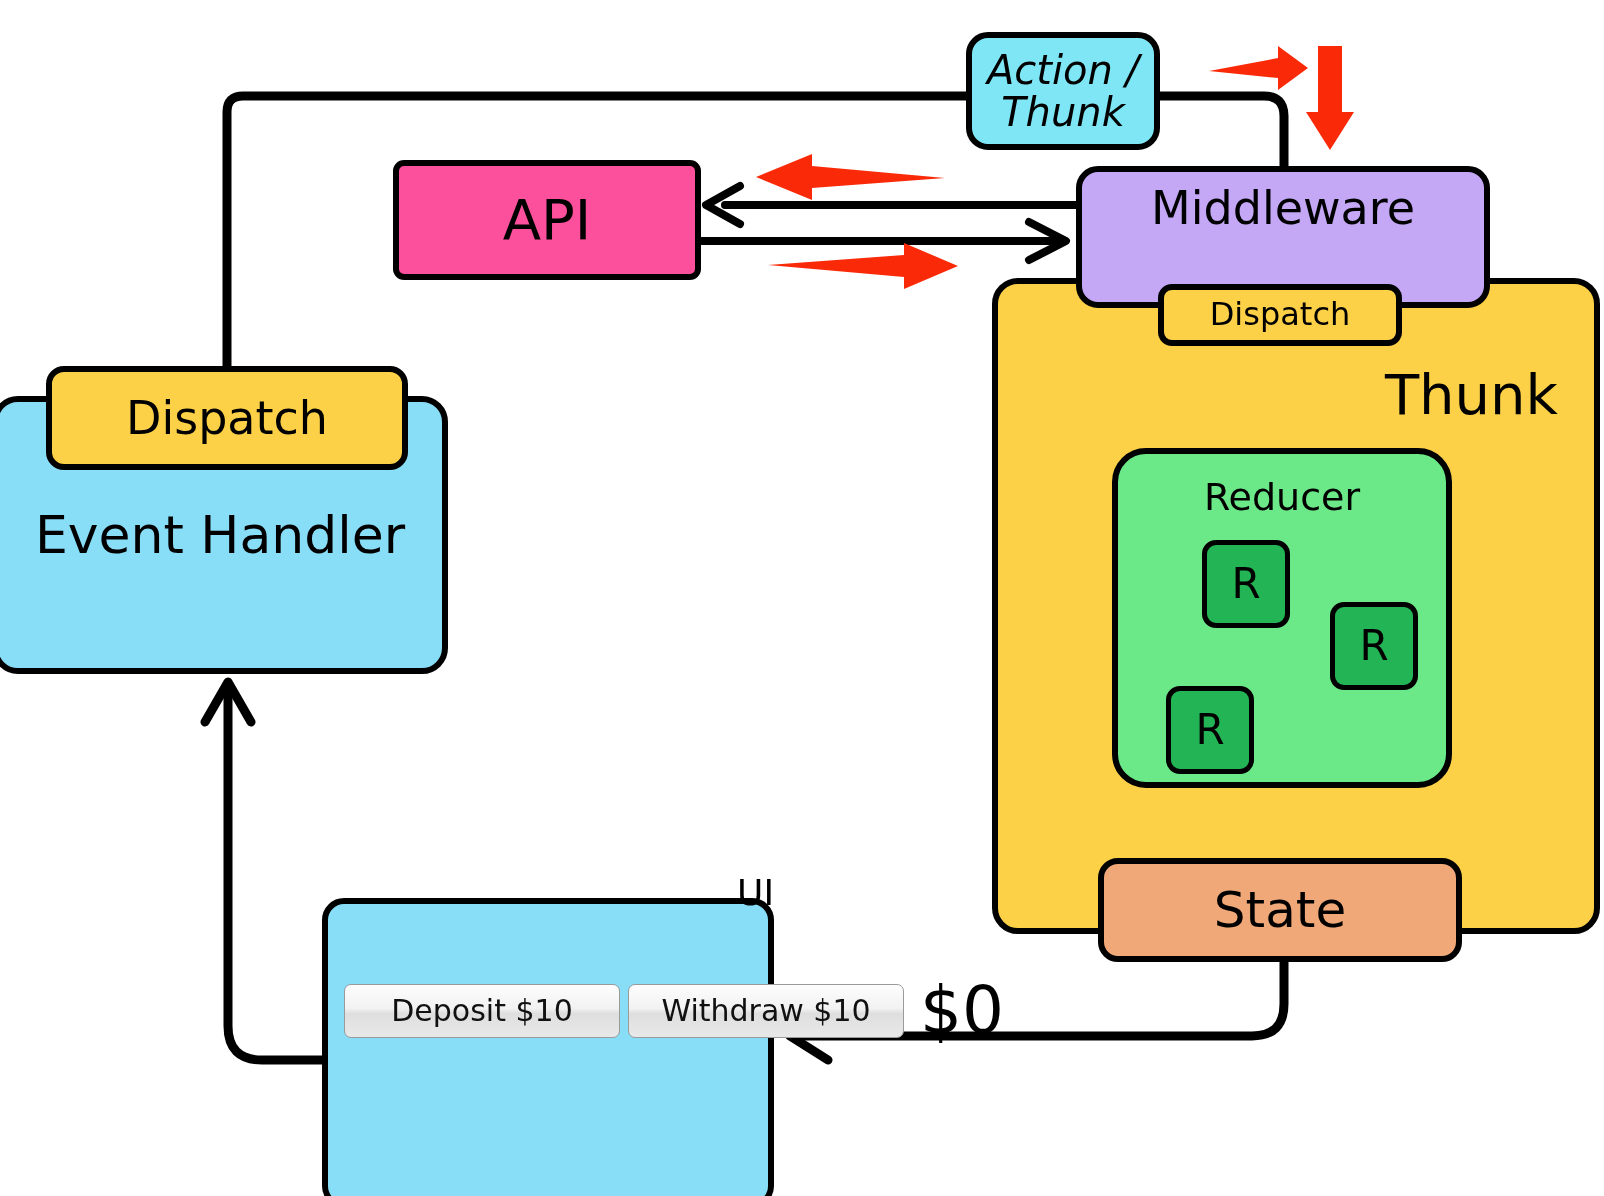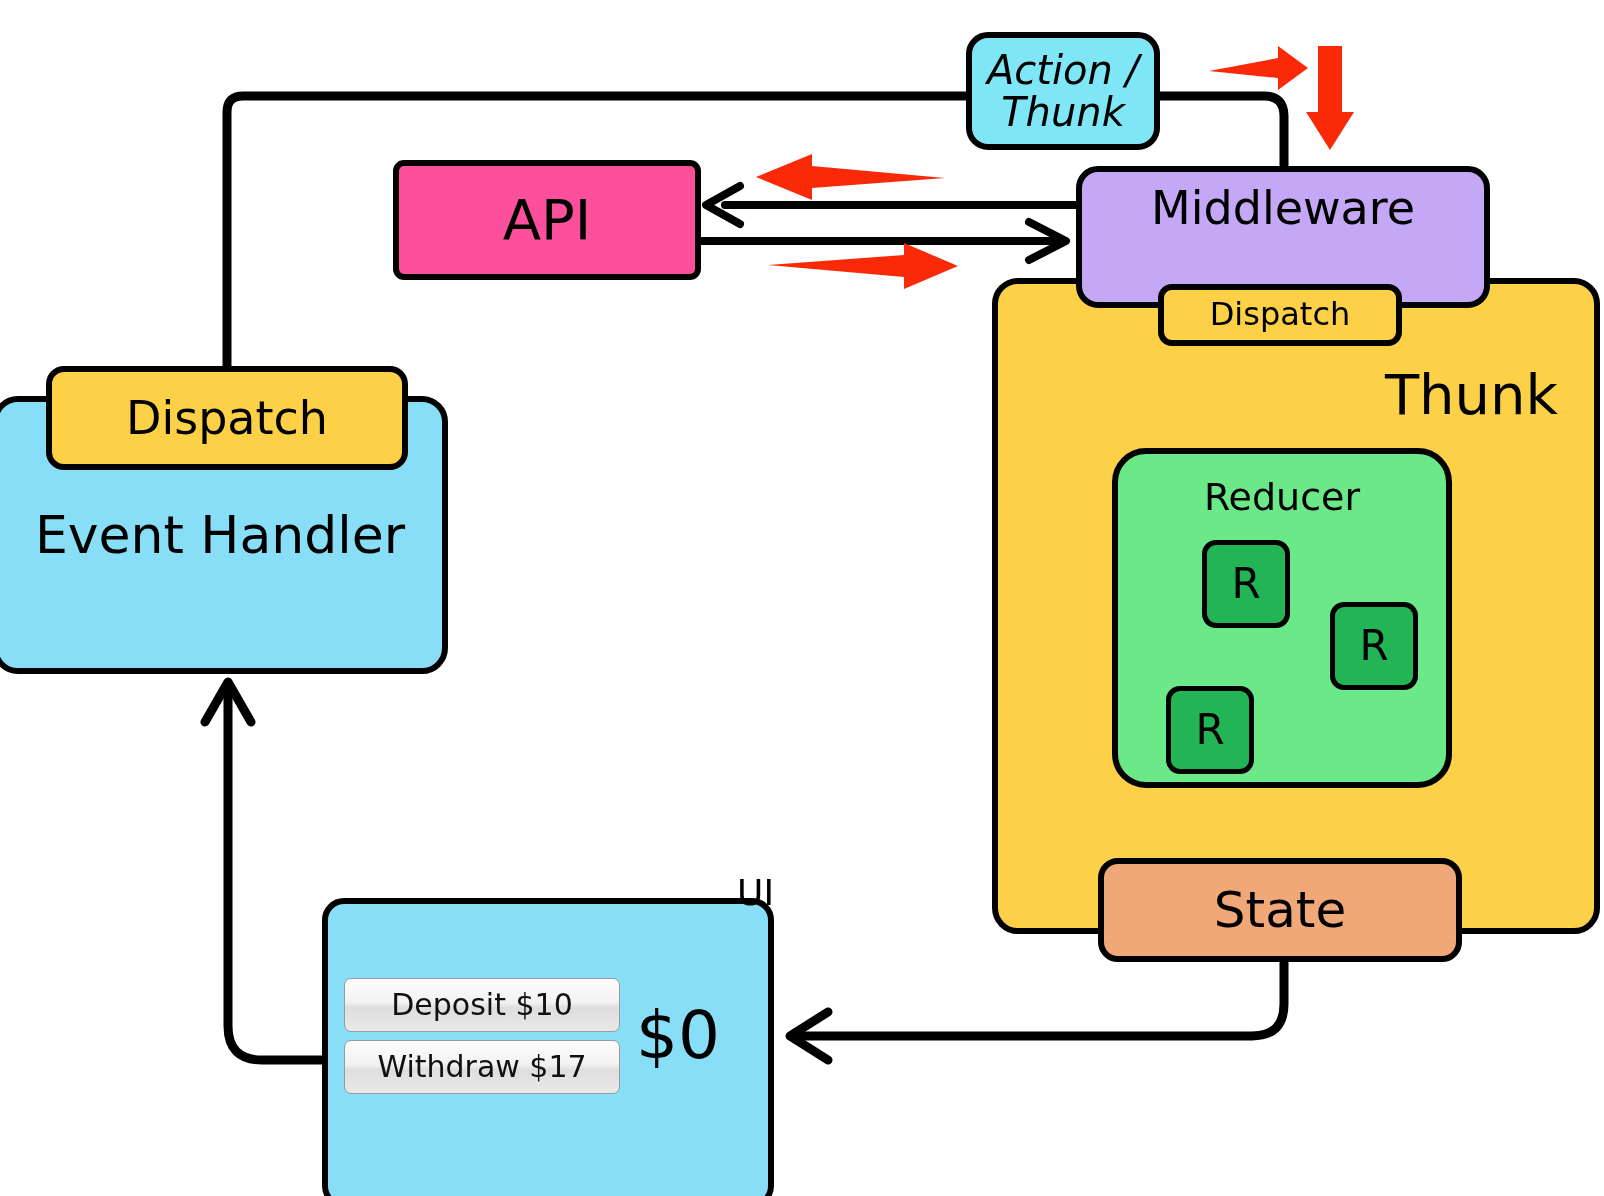--- a/index.html
+++ b/index.html
@@ -149,21 +149,21 @@
     margin-top: 32px;
   }
   .ui-inner {
     position: absolute;
     left: 16px; top: 74px;
     display: flex;
     align-items: center;
   }
   .ui-btncol {
     display: flex;
-    flex-direction: column;
+    flex-direction: row;
     gap: 8px;
   }
   .ui-btn {
     box-sizing: border-box;
     width: 276px;
     height: 54px;
     border: 1px solid #9a9a9a;
     border-radius: 7px;
     background: linear-gradient(to bottom, #fdfdfd 0%, #f2f2f2 45%, #dedede 55%, #e9e9e9 100%);
     display: flex;
@@ -255,19 +255,19 @@
   <div class="node n-eventhandler">Event Handler</div>
 
   <div class="node n-dispatch-eh">Dispatch</div>
 
   <div class="ui-label">UI</div>
 
   <div class="node n-ui">
     <div class="ui-inner">
       <div class="ui-btncol">
         <div class="ui-btn">Deposit $10</div>
-        <div class="ui-btn">Withdraw $17</div>
+        <div class="ui-btn">Withdraw $10</div>
       </div>
       <div class="ui-balance">$0</div>
     </div>
   </div>
 
 </div>
 
 </body></html>

